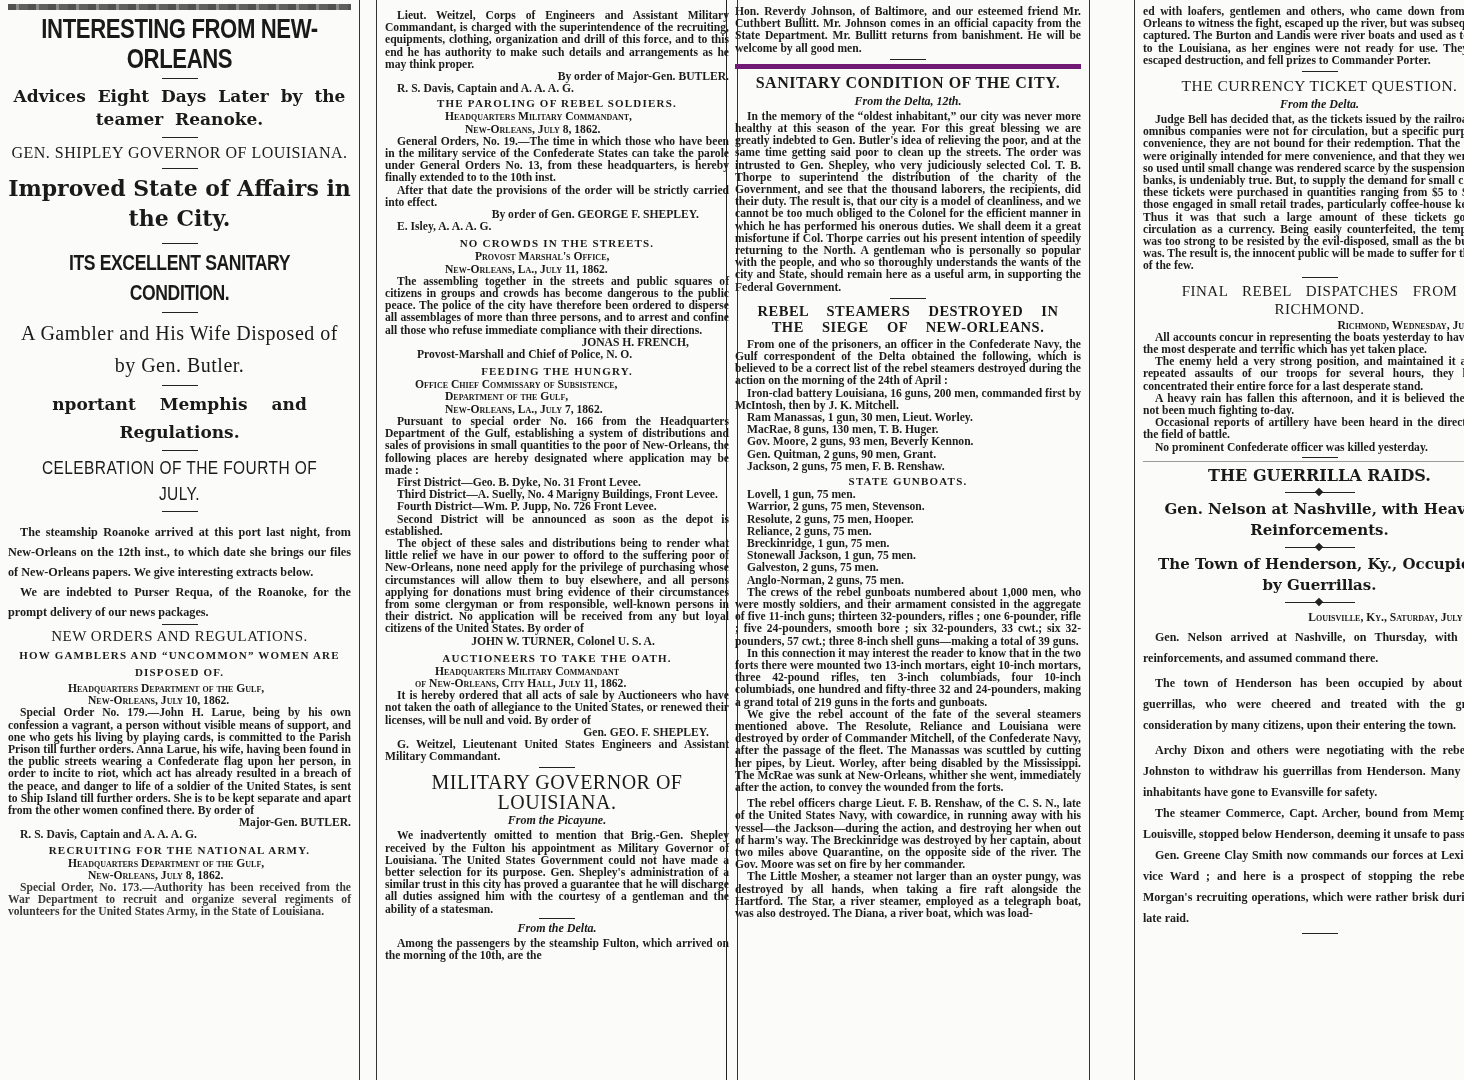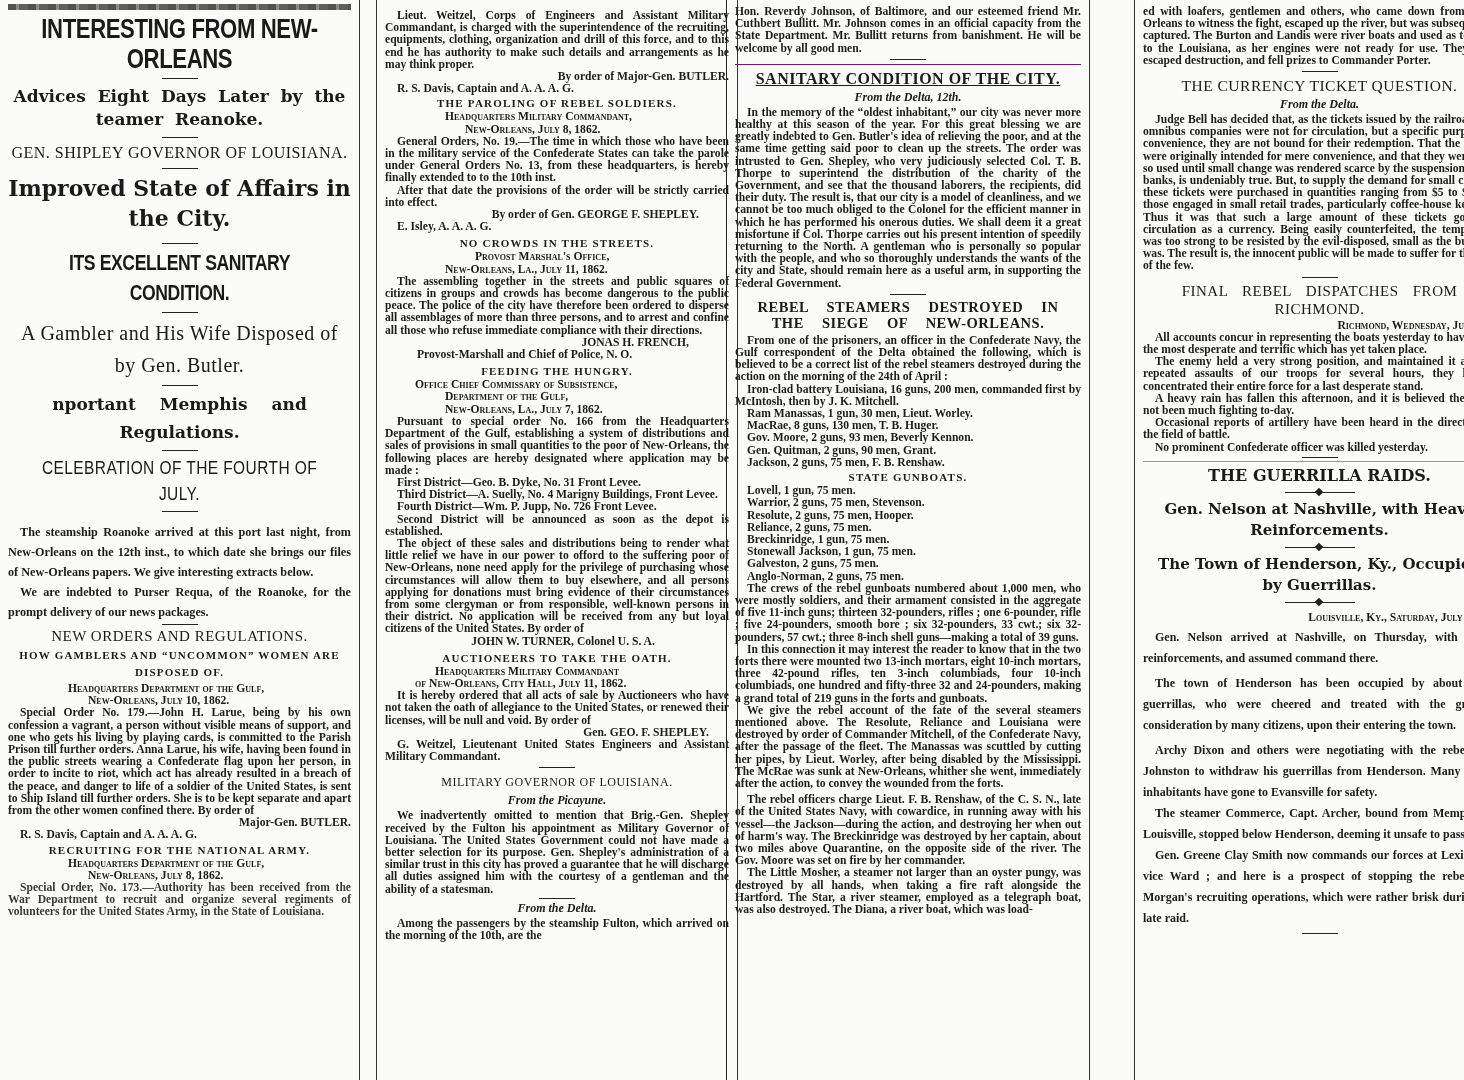--- a/index.html
+++ b/index.html
@@ -127,38 +127,38 @@
     <div class="dateline sc">
       <div class="l1" style="padding-left:50px;">Headquarters Military Commandant</div>
       <div class="l2" style="padding-left:30px;">of New-Orleans, City Hall, July 11, 1862.</div>
     </div>
     <div class="body-text">
       <p>It is hereby ordered that all acts of sale by Auctioneers who have not taken the oath of allegiance to the United States, or renewed their licenses, will be null and void.  By order of</p>
       <p class="signature" style="padding-right:20px;">Gen. GEO. F. SHEPLEY.</p>
       <p>G. Weitzel, Lieutenant United States Engineers and Assistant Military Commandant.</p>
     </div>
     <div class="rule short"></div>
-    <div class="head-roman" style="font-size:12px; line-height:20px;">MILITARY GOVERNOR OF LOUISIANA.</div>
+    <div class="head-roman" style="font-size:20px; line-height:20px;">MILITARY GOVERNOR OF LOUISIANA.</div>
     <div class="source">From the Picayune.</div>
     <div class="body-text">
       <p>We inadvertently omitted to mention that Brig.-Gen. Shepley received by the Fulton his appointment as Military Governor of Louisiana. The United States Government could not have made a better selection for its purpose. Gen. Shepley's administration of a similar trust in this city has proved a guarantee that he will discharge all duties assigned him with the courtesy of a gentleman and the ability of a statesman.</p>
     </div>
     <div class="rule short" style="margin:2px auto;"></div>
     <div class="source">From the Delta.</div>
     <div class="body-text">
       <p>Among the passengers by the steamship Fulton, which arrived on the morning of the 10th, are the</p>
     </div>
   </div>
 
   <div class="col col3">
     <div class="body-text" style="margin-top:6px;">
       <p class="noindent">Hon. Reverdy Johnson, of Baltimore, and our esteemed friend Mr. Cuthbert Bullitt. Mr. Johnson comes in an official capacity from the State Department. Mr. Bullitt returns from banishment. He will be welcome by all good men.</p>
     </div>
     <div class="rule short"></div>
-    <div class="head-roman" style="font-size:16px; line-height:20px; font-weight:bold; border-top:1px solid #701a75; padding-top:4px;text-decoration:underline;">SANITARY CONDITION OF THE CITY.</div>
+    <div class="head-roman" style="font-size:16px; line-height:20px; font-weight:bold; border-top:5px solid #701a75; padding-top:4px;">SANITARY CONDITION OF THE CITY.</div>
     <div class="source">From the Delta, 12th.</div>
     <div class="body-text">
       <p>In the memory of the “oldest inhabitant,” our city was never more healthy at this season of the year. For this great blessing we are greatly indebted to Gen. Butler's idea of relieving the poor, and at the same time getting said poor to clean up the streets. The order was intrusted to Gen. Shepley, who very judiciously selected Col. T. B. Thorpe to superintend the distribution of the charity of the Government, and see that the thousand laborers, the recipients, did their duty. The result is, that our city is a model of cleanliness, and we cannot be too much obliged to the Colonel for the efficient manner in which he has performed his onerous duties. We shall deem it a great misfortune if Col. Thorpe carries out his present intention of speedily returning to the North. A gentleman who is personally so popular with the people, and who so thoroughly understands the wants of the city and State, should remain here as a useful arm, in supporting the Federal Government.</p>
     </div>
     <div class="rule short"></div>
     <div class="head-roman" style="font-size:14.5px; line-height:16px; font-weight:bold; word-spacing:14px;">REBEL STEAMERS DESTROYED IN THE SIEGE OF NEW-ORLEANS.</div>
     <div class="body-text" style="margin-top:4px;">
       <p>From one of the prisoners, an officer in the Confederate Navy, the Gulf correspondent of the Delta obtained the following, which is believed to be a correct list of the rebel steamers destroyed during the action on the morning of the 24th of April :</p>
       <p>Iron-clad battery Louisiana, 16 guns, 200 men, commanded first by McIntosh, then by J. K. Mitchell.</p>
       <p>Ram Manassas, 1 gun, 30 men, Lieut. Worley.</p>

